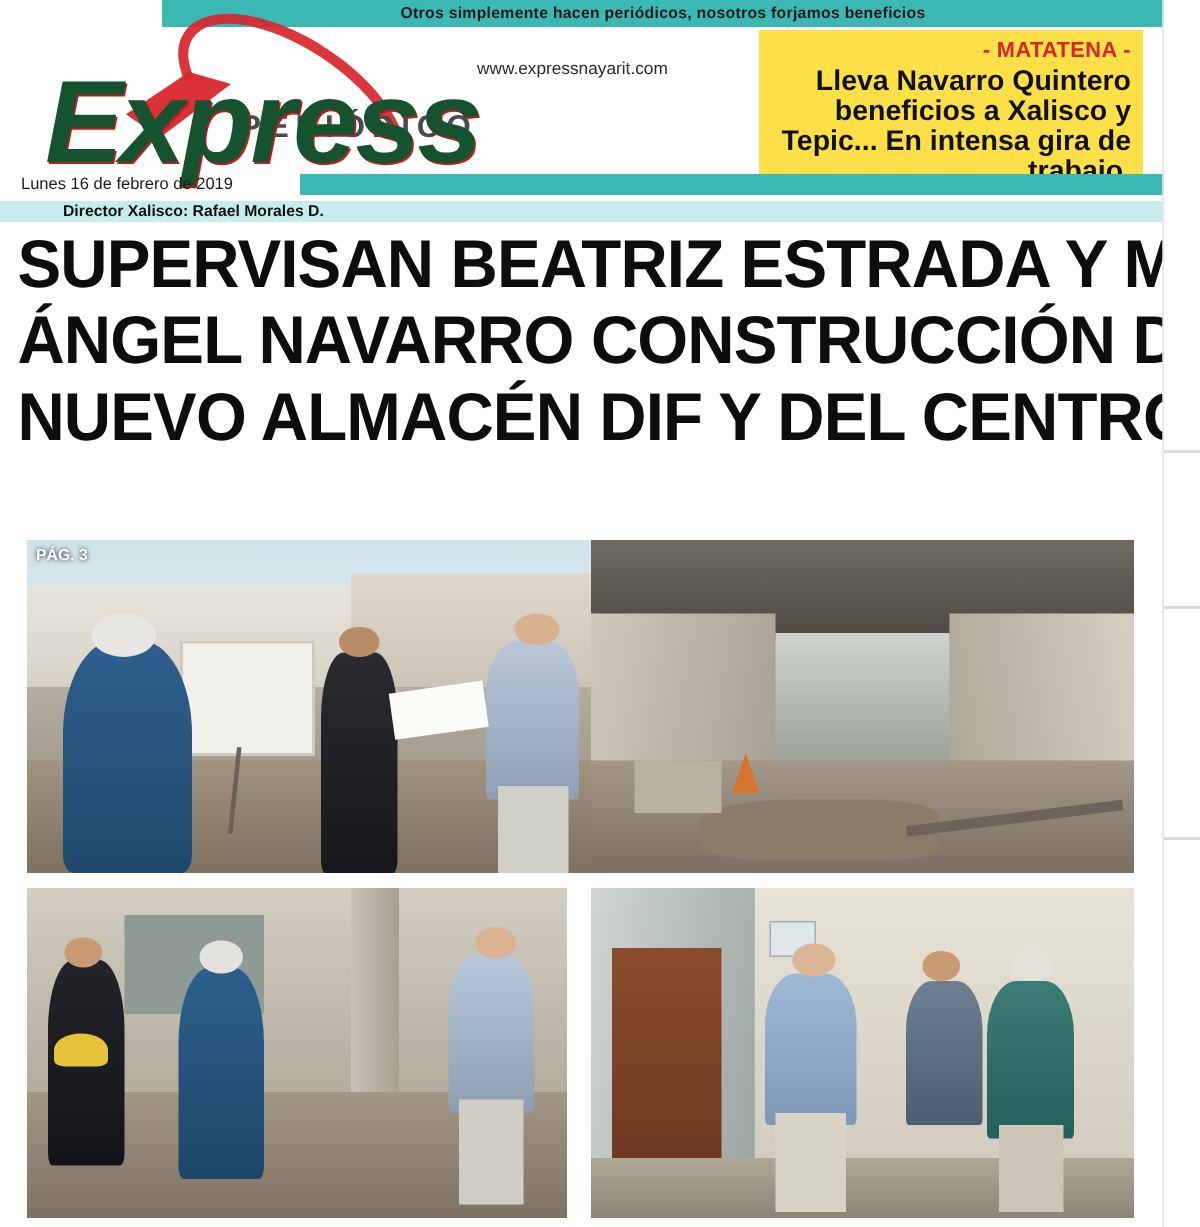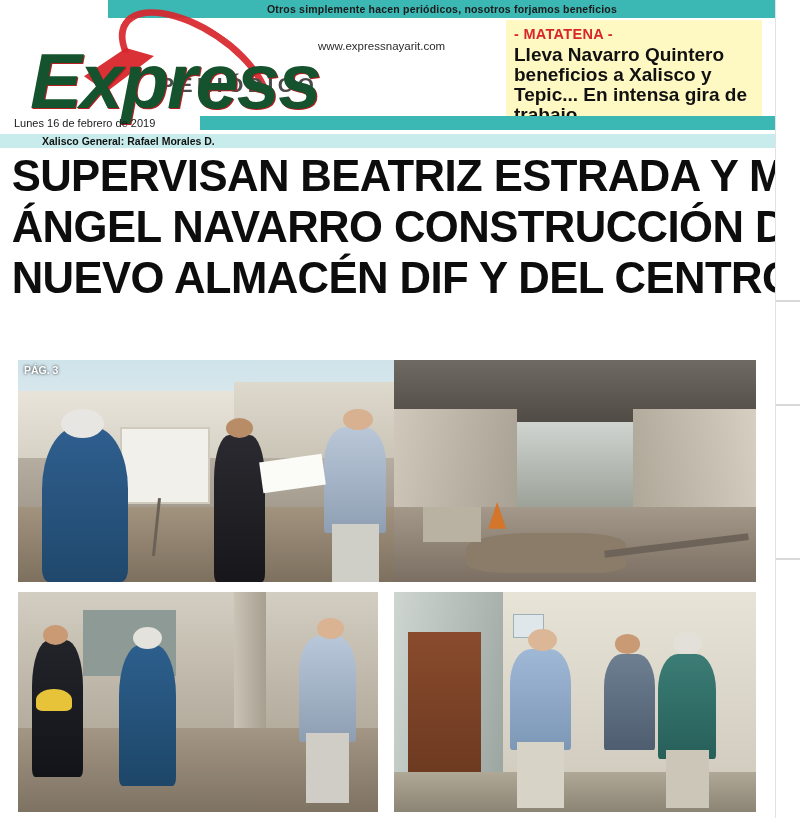--- a/index.html
+++ b/index.html
@@ -145,22 +145,22 @@
     margin-left: 12px;
   }
 
   
   .promo {
     position: absolute;
     right: 14px;
     top: 2px;
     width: 256px;
     height: 106px;
-    background: #fef9c3;
-    text-align: left;
+    background: #fde047;
+    text-align: right;
     padding: 4px 8px 0 8px;
     box-sizing: border-box;
   }
   .promo-title {
     color: #d8262c;
     font-weight: bold;
     font-size: 14.5px;
     letter-spacing: .3px;
     margin-top: 2px;
   }
@@ -462,21 +462,21 @@
         <div class="promo-text">Lleva Navarro Quintero beneficios a Xalisco y Tepic... En intensa gira de trabajo.</div>
       </div>
     </div>
 
     <div class="date-row">
       <div class="teal-rule"></div>
       <div class="date-text">Lunes 16 de febrero de 2019</div>
     </div>
 
     <div class="director-band">
-      <div class="director-text">Xalisco General: Rafael Morales D.</div>
+      <div class="director-text">Director Xalisco: Rafael Morales D.</div>
     </div>
 
     <div class="headline">
       <span class="hl-line">SUPERVISAN BEATRIZ ESTRADA Y MIGUEL</span>
       <span class="hl-line">ÁNGEL NAVARRO CONSTRUCCIÓN DEL</span>
       <span class="hl-line">NUEVO ALMACÉN DIF Y DEL CENTRO TEA</span>
     </div>
 
     <div class="photos">
 

